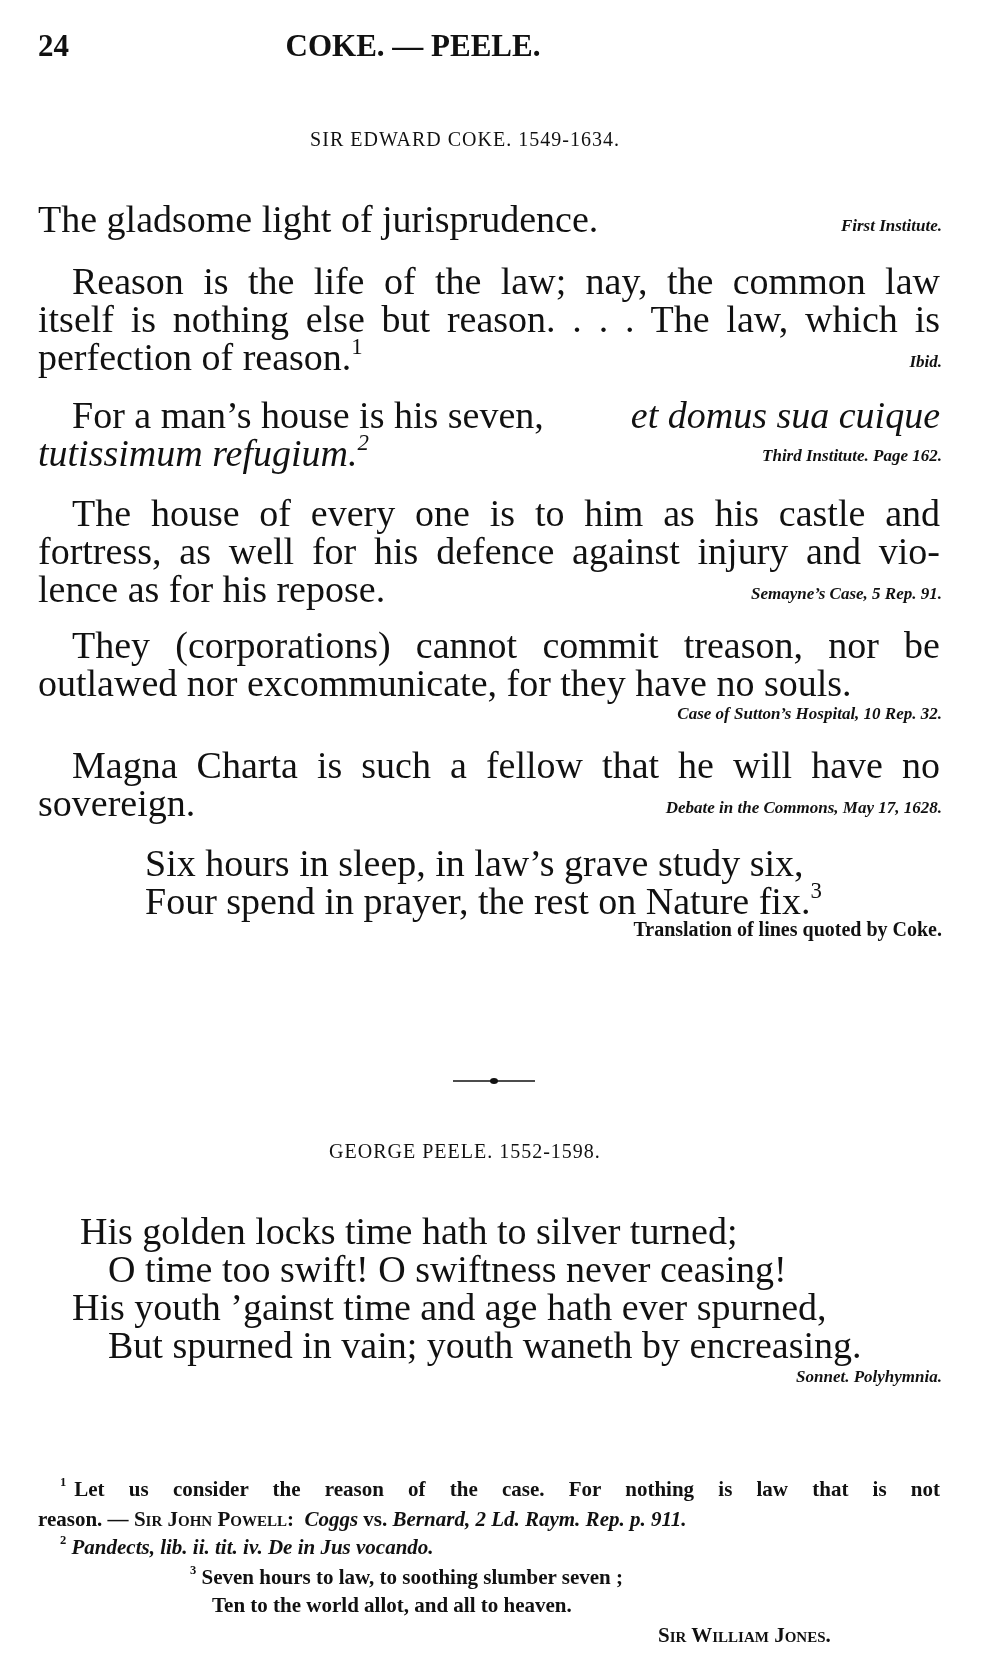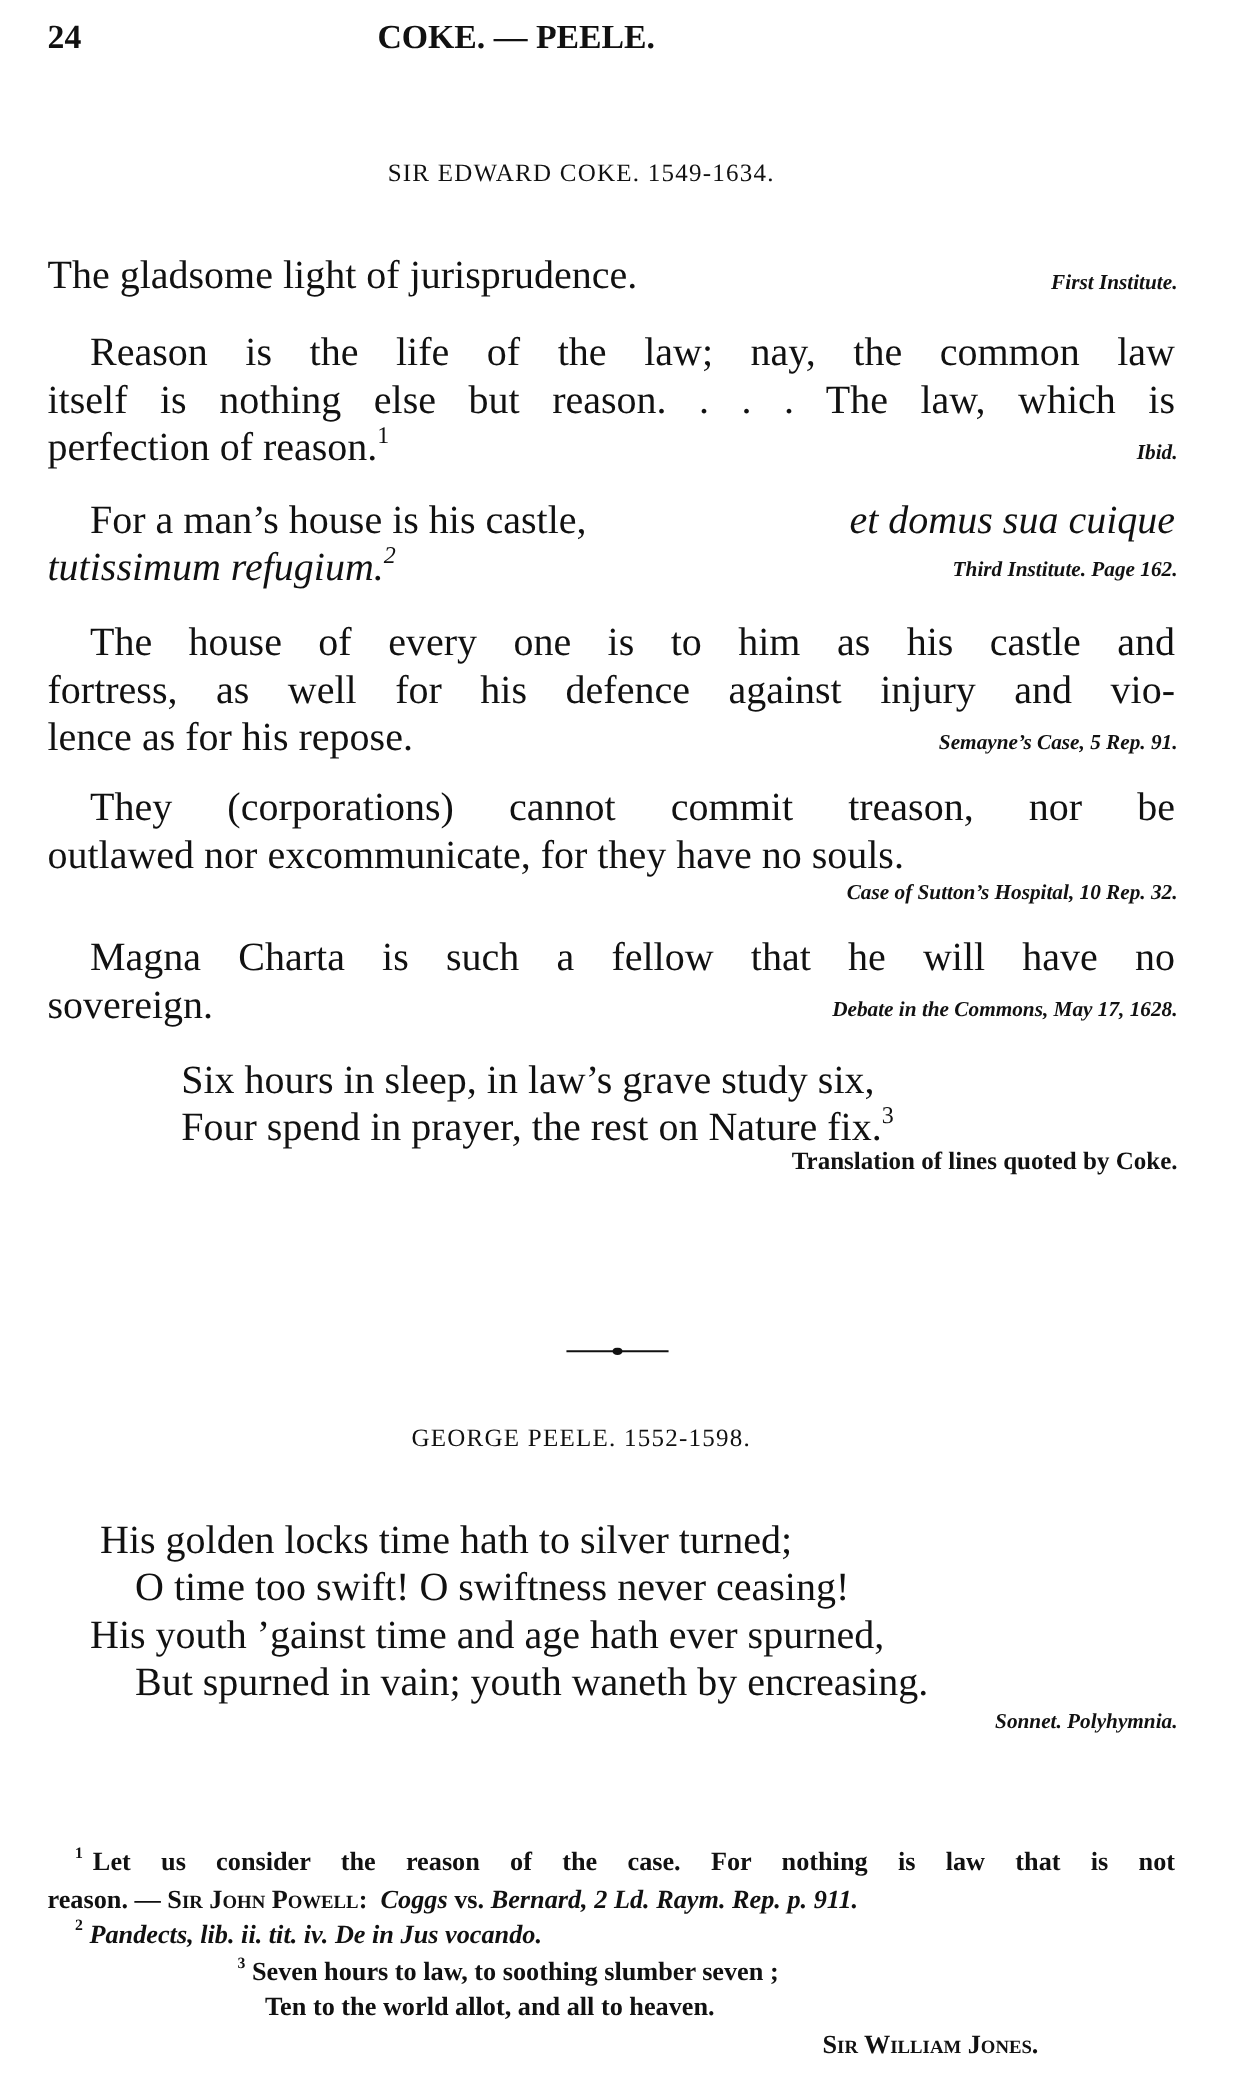--- a/index.html
+++ b/index.html
@@ -1,23 +1,23 @@
 <!DOCTYPE html>
 <html><head>
 <meta charset="utf-8">
 <style>
   html, body { margin: 0; padding: 0; background: #ffffff; }
   body { width: 1000px; height: 1677px; position: relative; overflow: hidden;
          font-family: "DejaVu Serif", "Liberation Serif", serif; color: #111; }
   .abs { position: absolute; white-space: nowrap; }
   .serif { font-family: "Liberation Serif", "DejaVu Serif", serif; }
   .it { font-style: italic; }
-  .runhead { top: 14px; font-size: 27px; font-weight: bold; }
+  .runhead { top: 28px; font-size: 31px; font-weight: bold; }
   .title { font-size: 20px; letter-spacing: 1px; }
-  .body { font-size: 32px; line-height: 38px; }
+  .body { font-size: 38px; line-height: 38px; }
   .cite { font-size: 17px; font-style: italic; font-weight: bold; text-align: center; right: 58px; }
   .cite-plain { font-size: 20px; font-weight: bold; right: 58px; }
   .just { text-align: justify; text-align-last: justify; white-space: normal; }
   .fn { font-size: 21px; font-weight: bold; line-height: 30px; }
   sup { font-size: 60%; line-height: 0; position: relative; top: -2px; }
   .sc { font-variant: small-caps; }
   .divider { position: absolute; top: 1078px; left: 453px; width: 82px; height: 6px; }
 </style>
 </head>
 <body>
@@ -29,21 +29,21 @@
 
 <div class="abs serif body" style="top:200px; left:38px;">The gladsome light of jurisprudence.</div>
 <div class="abs serif cite" style="top:216px;">First Institute.</div>
 
 <div class="abs serif body just" style="top:262px; left:72px; width:868px;">Reason is the life of the law; nay, the common law</div>
 <div class="abs serif body just" style="top:300px; left:38px; width:902px;">itself is nothing else but reason. . . . The law, which is</div>
 <div class="abs serif body" style="top:338px; left:38px;font-family:Liberation Serif, serif;"><span>perfection of reason.</span><sup>1</sup></div>
 <div class="abs serif cite" style="top:352px;">Ibid.</div>
 
 <div class="abs serif body" style="top:396px; left:72px; width:868px; display:flex; justify-content:space-between;">
-  <span>For a man’s house is his castle,</span>
+  <span>For a man’s house is his seven,</span>
   <span class="it">et domus sua cuique</span>
 </div>
 <div class="abs serif body it" style="top:434px; left:38px;"><span>tutissimum refugium.</span><sup>2</sup></div>
 <div class="abs serif cite" style="top:446px;">Third Institute.  Page 162.</div>
 
 <div class="abs serif body just" style="top:494px; left:72px; width:868px;">The house of every one is to him as his castle and</div>
 <div class="abs serif body just" style="top:532px; left:38px; width:902px;">fortress, as well for his defence against injury and vio-</div>
 <div class="abs serif body" style="top:570px; left:38px;">lence as for his repose.</div>
 <div class="abs serif cite" style="top:584px;">Semayne’s Case, 5 Rep. 91.</div>
 

